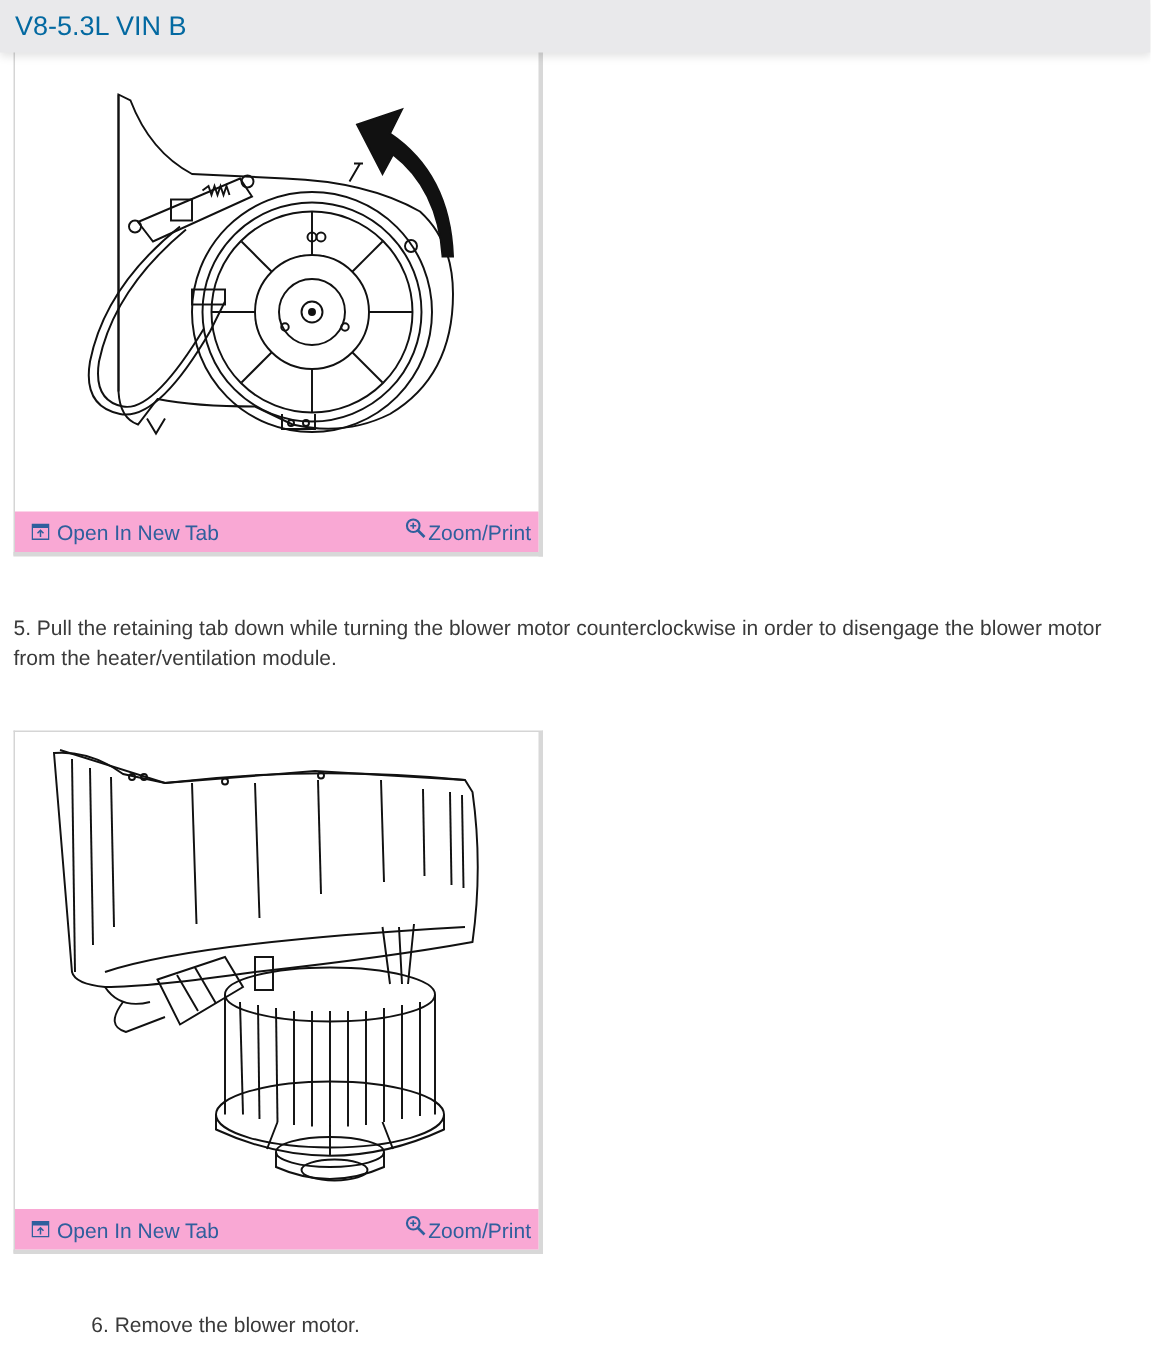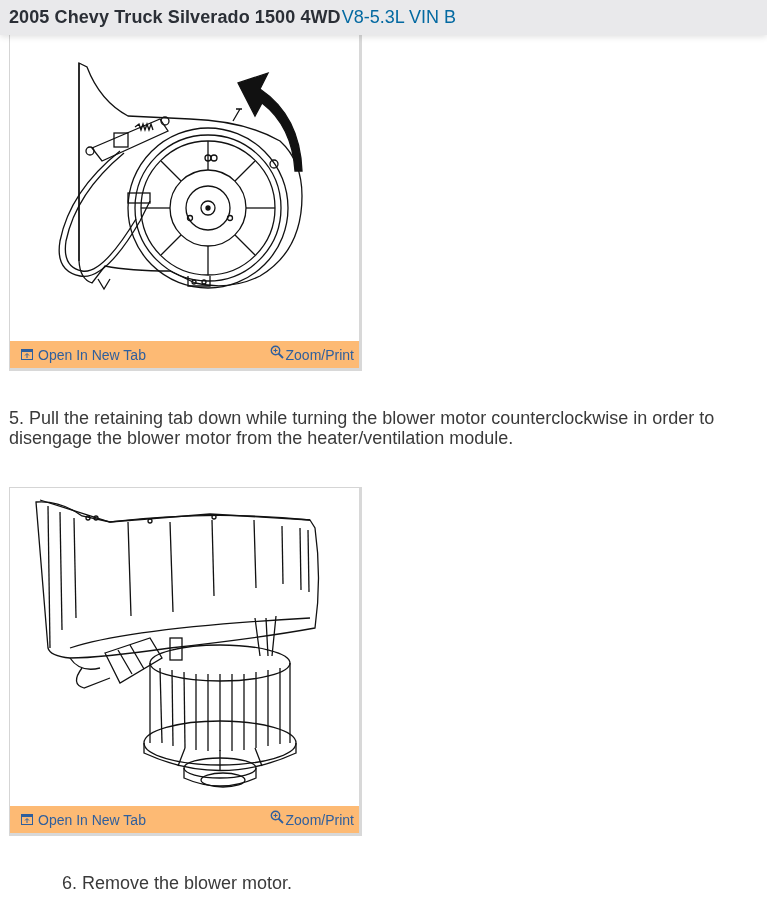--- a/index.html
+++ b/index.html
@@ -22,37 +22,36 @@
   .header .engine { font-size:18px; color:#0369a1; margin-left:1px; }
   .figure {
     position:absolute; left:9px; width:353px;
     border:1px solid #d5d5d5; border-right:3px solid #d8d8d8; border-bottom:3px solid #d8d8d8;
     background:#fff; box-sizing:border-box;
   }
   .figure .art { position:absolute; left:0; top:0; right:0; bottom:27px; overflow:hidden; }
   .figure .art svg { position:absolute; left:0; top:0; }
   .figure .footer {
     position:absolute; left:0; right:0; bottom:0; height:27px;
-    background:#fdba74;
+    background:#f9a8d4;
     display:flex; align-items:center; justify-content:space-between;
     padding:0 5px 0 11px; box-sizing:border-box;
     font-size:14px; color:#2f5f9d;
   }
   .link { display:flex; align-items:center; cursor:pointer; }
   .link .ico { display:inline-block; margin-right:5px; }
   .step {
     position:absolute; left:9px; width:750px;
-    font-size:18px; line-height:20px; color:#3a3a3a;
+    font-size:14px; line-height:20px; color:#3a3a3a;
   }
 </style>
 </head>
 <body>
 
 <div class="header">
-  <span class="title">2005 Chevy Truck Silverado 1500 4WD</span>
   <span class="engine">V8-5.3L VIN B</span>
 </div>
 
 <div class="figure" style="top:20px; height:351px;">
   <div class="art">
     <svg width="350" height="320" viewBox="0 0 350 320" fill="none" stroke="#111" stroke-width="1.3">
 
       <path d="M69 42 L77 46 Q90 80 118 95 L180 98 Q235 100 270 120 Q292 140 292 175 Q292 230 250 255 Q220 270 185 262 L160 250 Q120 250 95 245 L82 262 Q70 258 69 240 Z"></path>
       <path d="M69 42 L69 240"></path>
 

